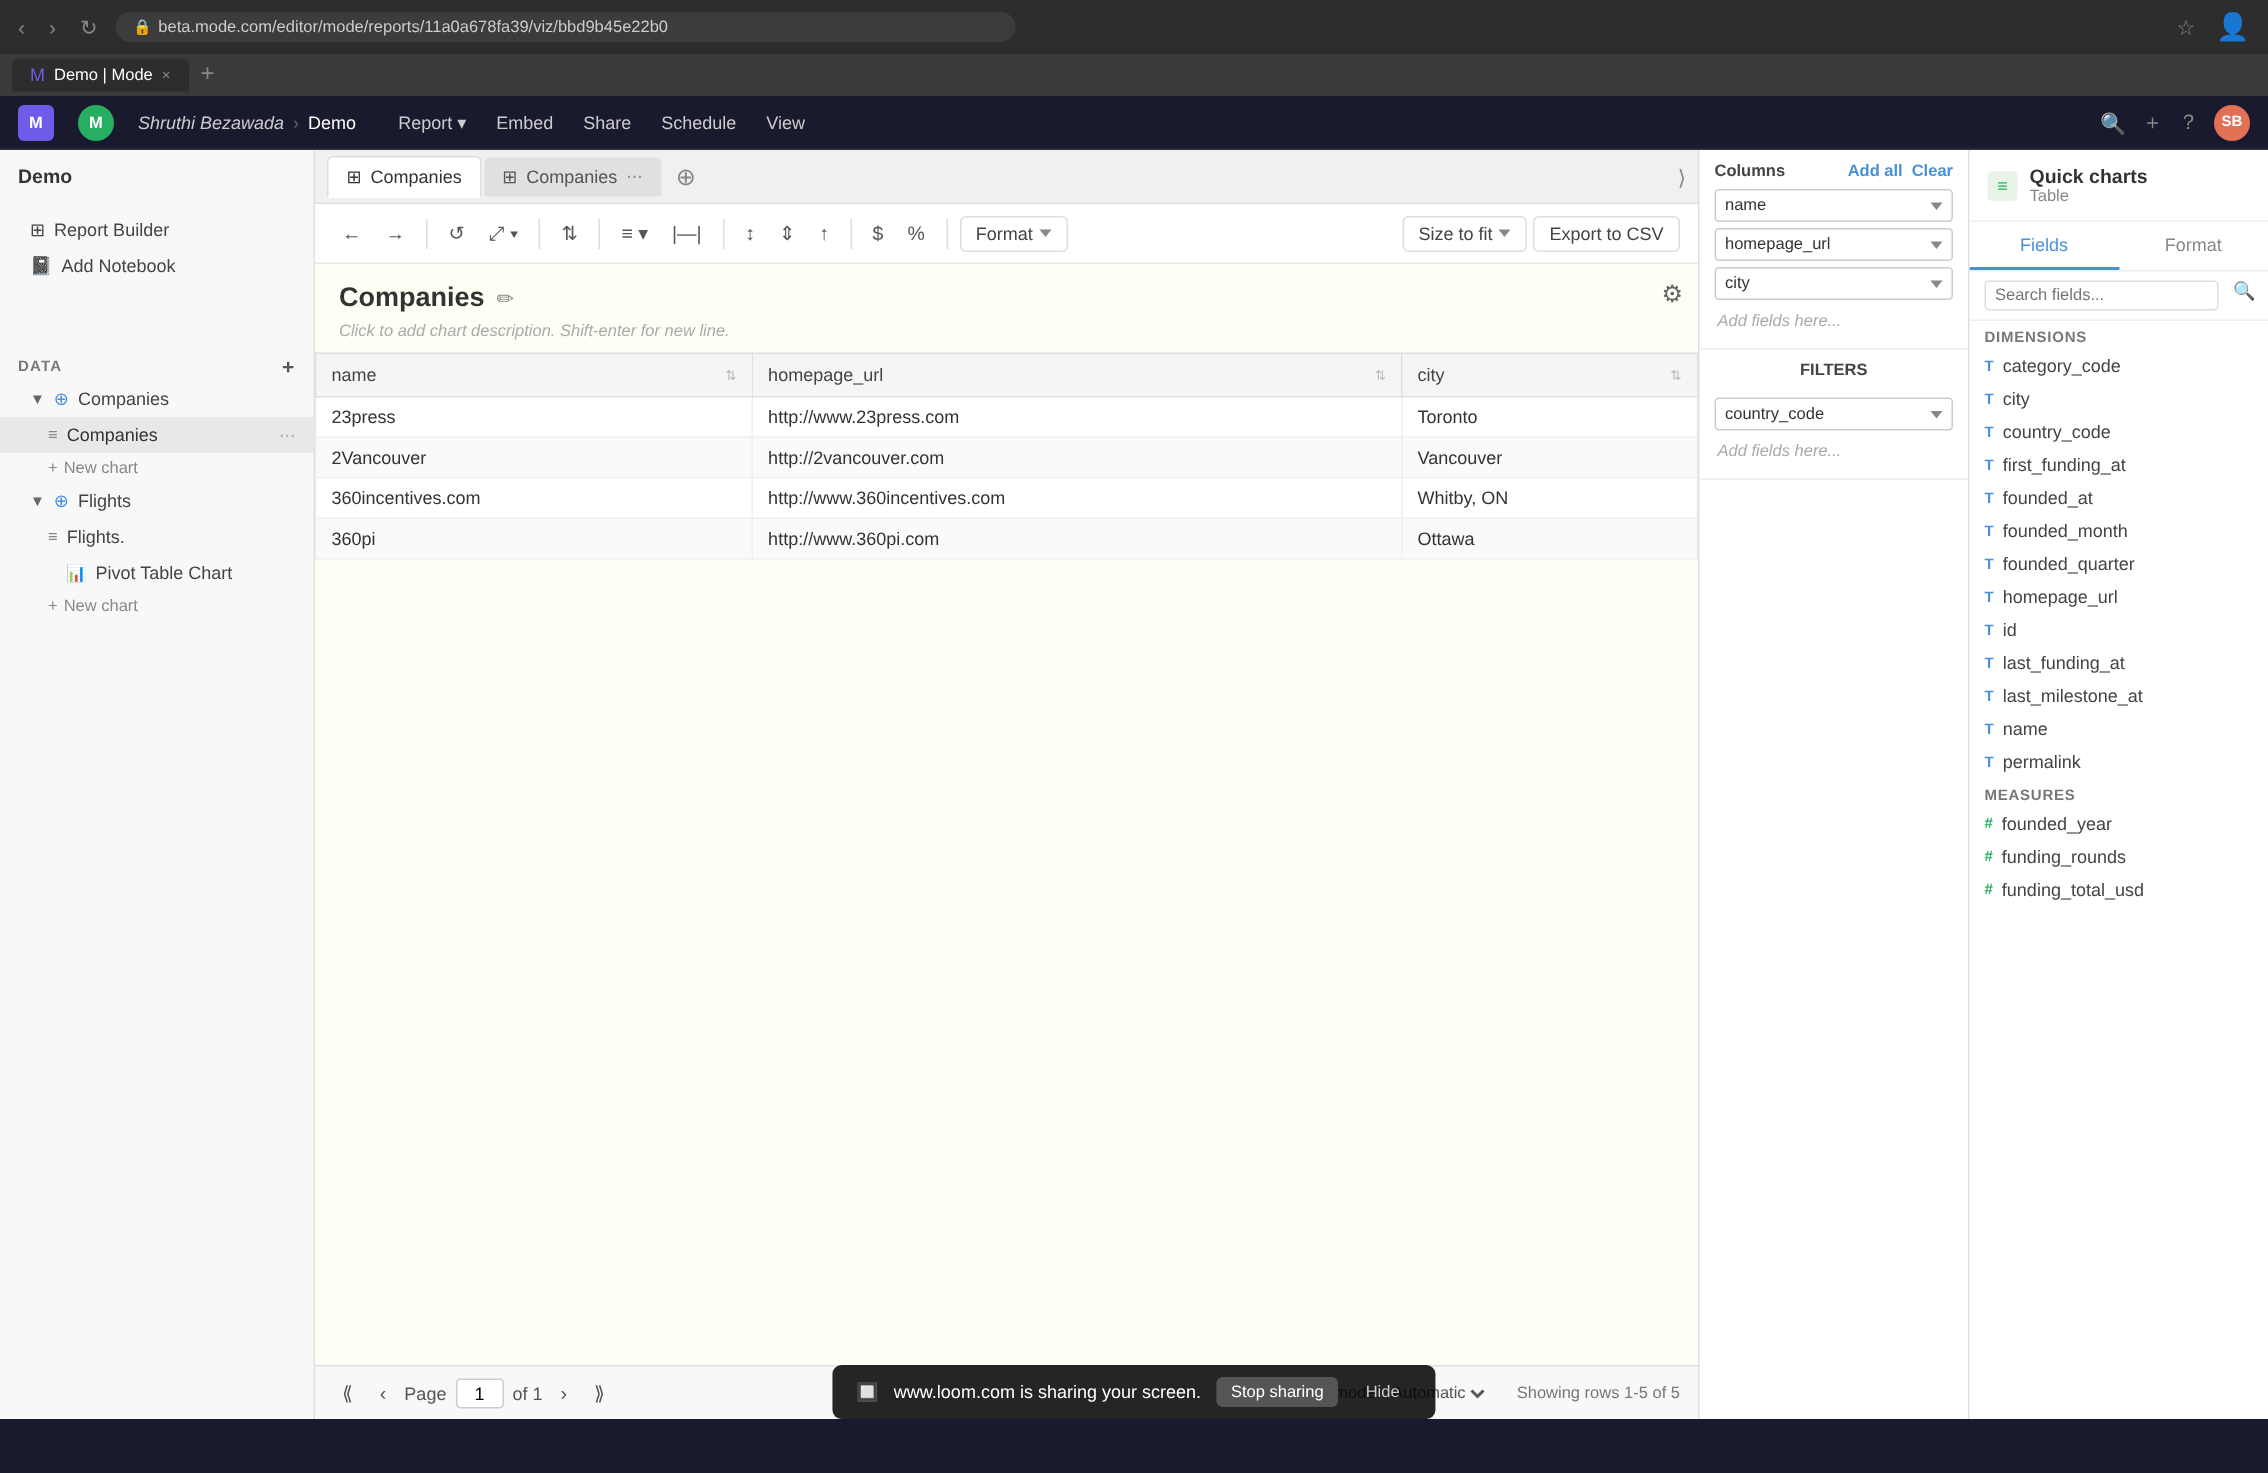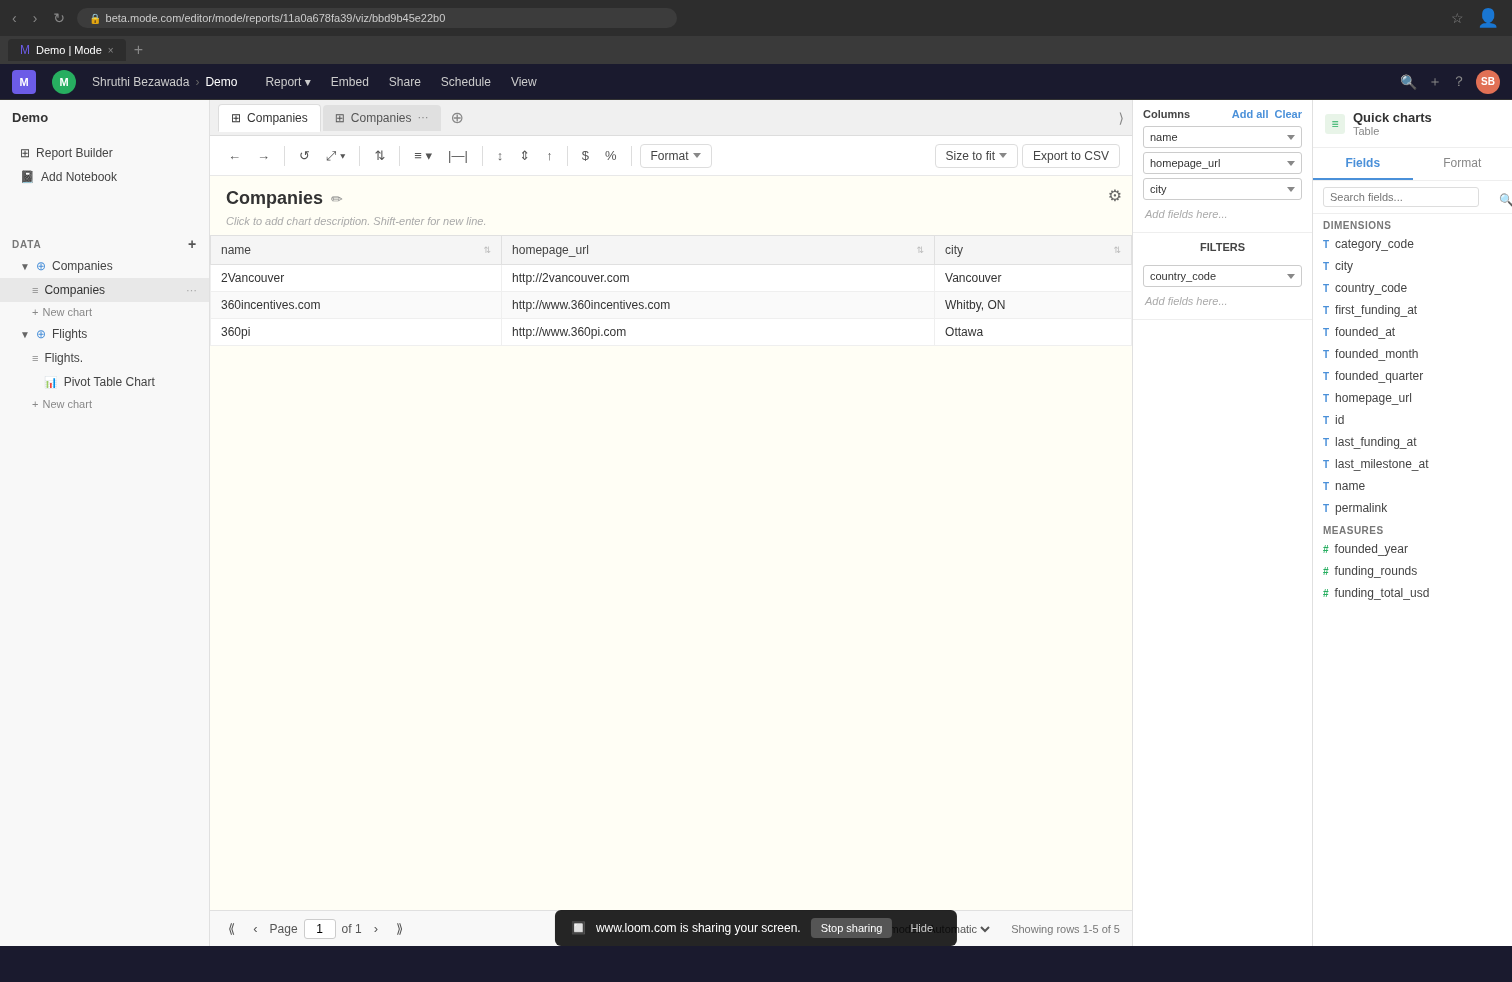--- a/index.html
+++ b/index.html
@@ -83,22 +83,22 @@
     .rp-filter-label { font-size: 11px; font-weight: 700; color: #444; margin: 8px 10px 4px; text-align: center; }
 
     
     .quick-charts-panel { width: 200px; background: #fff; border-left: 1px solid #e0e0e0; display: flex; flex-direction: column; overflow: hidden; }
     .qc-header { padding: 10px 12px; border-bottom: 1px solid #eee; display: flex; align-items: center; gap: 8px; }
     .qc-icon { width: 20px; height: 20px; background: #e8f4e8; border-radius: 3px; display: flex; align-items: center; justify-content: center; color: #27ae60; font-size: 12px; }
     .qc-title { font-size: 13px; font-weight: 600; color: #333; }
     .qc-subtitle { font-size: 11px; color: #888; }
     .qc-tabs { display: flex; border-bottom: 1px solid #eee; }
     .qc-tab { flex: 1; padding: 8px 6px; text-align: center; font-size: 12px; color: #888; cursor: pointer; border-bottom: 2px solid transparent; }
-    .qc-tab.active { color: #4a90d9; border-bottom-color: #4a90d9; font-weight: 700; }
-    .qc-search { padding: 6px 10px; display: flex; align-items: flex-end; gap: 20px; border-bottom: 1px solid #eee; }
+    .qc-tab.active { color: #4a90d9; border-bottom-color: #4a90d9; font-weight: 400; }
+    .qc-search { padding: 6px 10px; display: flex; align-items: flex-start; gap: 10px; border-bottom: 1px solid #eee; }
     .qc-search-input { flex: 1; border: 1px solid #ddd; border-radius: 3px; padding: 3px 6px; font-size: 11px; color: #333; }
     .qc-section-title { padding: 6px 10px 2px; font-size: 10px; font-weight: 700; color: #777; text-transform: uppercase; letter-spacing: 0.5px; }
     .qc-field-item { padding: 4px 10px; display: flex; align-items: center; gap: 6px; color: #444; font-size: 12px; cursor: pointer; }
     .qc-field-icon { color: #4a90d9; font-size: 10px; font-weight: bold; }
     .qc-field-icon.measure { color: #27ae60; }
 
     
     .pagination { height: 36px; background: #f8f8f8; border-top: 1px solid #e0e0e0; display: flex; align-items: center; padding: 0 12px; gap: 6px; font-size: 12px; color: #555; }
     .page-btn { padding: 2px 6px; border: none; background: none; cursor: pointer; color: #555; font-size: 13px; }
     .page-input { width: 32px; text-align: center; border: 1px solid #ccc; border-radius: 3px; padding: 2px 4px; font-size: 12px; }
@@ -146,21 +146,21 @@
   </div>
   <div class="new-tab-btn">+</div>
 </div>
 
 <div class="app">
 
   <div class="app-header">
     <div class="mode-logo">M</div>
     <div class="workspace-logo">M</div>
     <div class="breadcrumb">
-      <span style="color:#ccc; font-size:12px;">Shruthi Bezawada</span>
+      <span style="color:#ccc; font-size:12px;font-style:italic;">Shruthi Bezawada</span>
       <span style="color:#666;">›</span>
       <span style="color:#fff; font-size:12px; font-weight:500;">Demo</span>
     </div>
     <div class="header-nav">
       <span class="header-nav-item">Report ▾</span>
       <span class="header-nav-item">Embed</span>
       <span class="header-nav-item">Share</span>
       <span class="header-nav-item">Schedule</span>
       <span class="header-nav-item">View</span>
     </div>
@@ -298,20 +298,25 @@
               </th>
               <th>
                 <div class="col-header-content">
                   <span>city</span>
                   <span class="col-sort-icons">⇅</span>
                 </div>
               </th>
             </tr>
           </thead>
           <tbody id="table-body">
+          <tr>
+                <td>23press</td>
+                <td>http://www.23press.com</td>
+                <td>Toronto</td>
+              </tr>
               <tr>
                 <td>2Vancouver</td>
                 <td>http://2vancouver.com</td>
                 <td>Vancouver</td>
               </tr>
               <tr>
                 <td>360incentives.com</td>
                 <td>http://www.360incentives.com</td>
                 <td>Whitby, ON</td>
               </tr>

